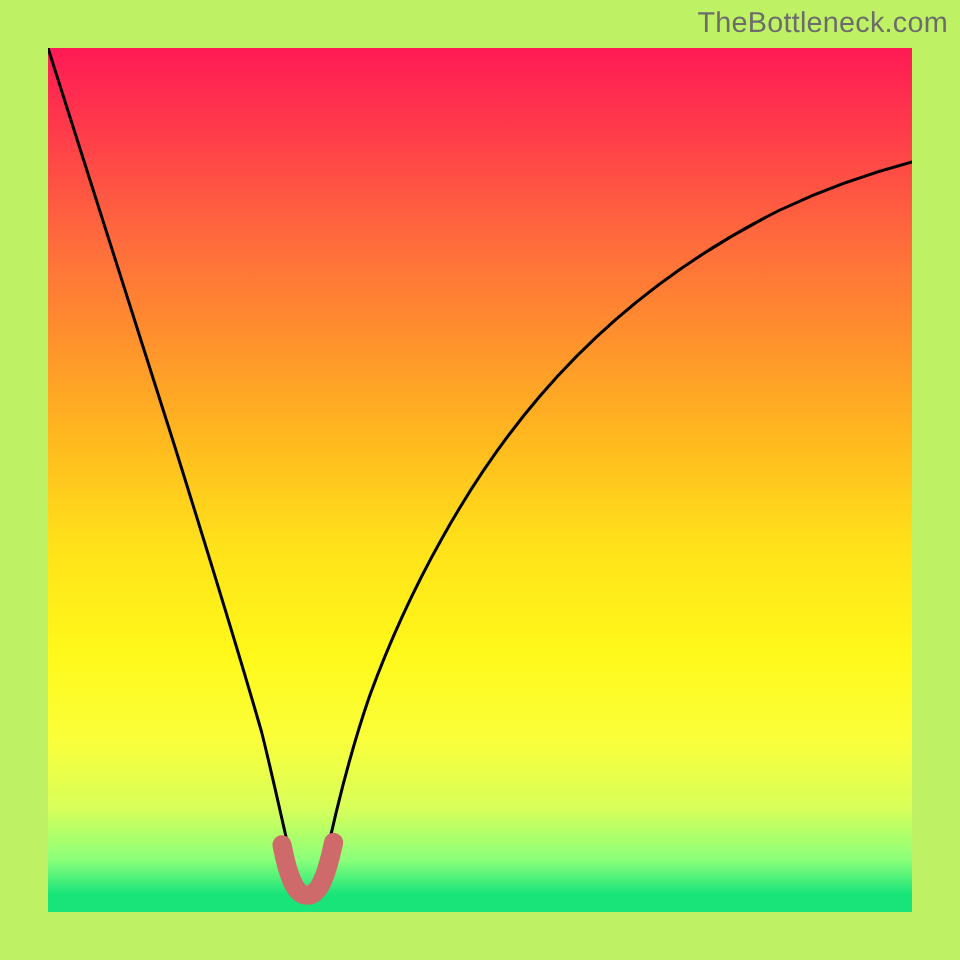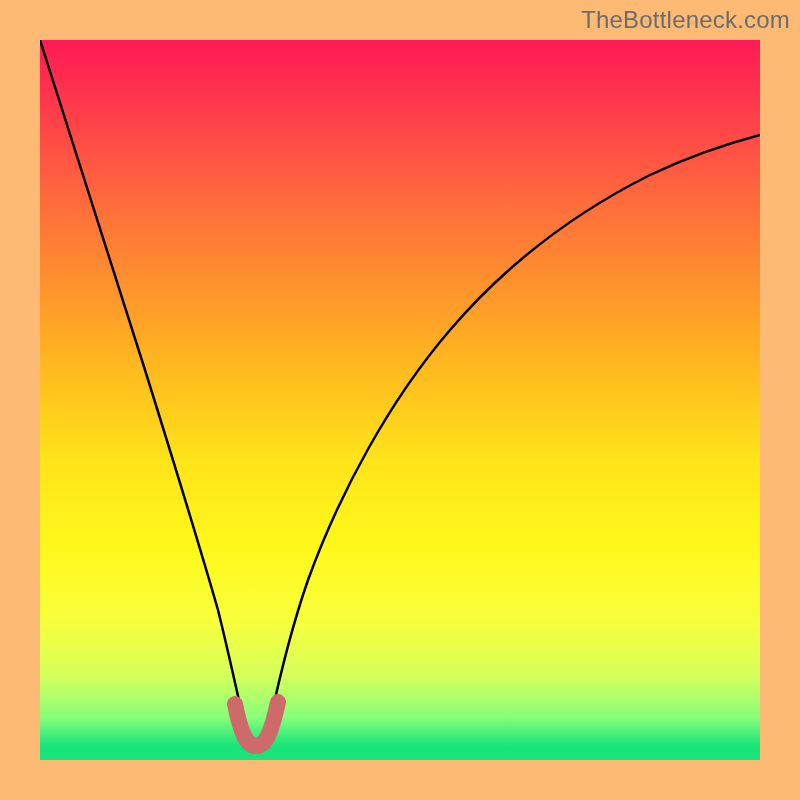--- a/index.html
+++ b/index.html
@@ -10,21 +10,21 @@
     background: #000;
     overflow: hidden;
     font-family: Arial, Helvetica, sans-serif;
   }
   .frame {
     position: absolute;
     left: 0;
     top: 0;
     width: 800px;
     height: 800px;
-    background: #fdba74;
+    background: #bef264;
   }
   .plot {
     position: absolute;
     left: 40px;
     top: 40px;
     width: 720px;
     height: 720px;
     background: linear-gradient(
       to bottom,
       #ff1a55 0%,

